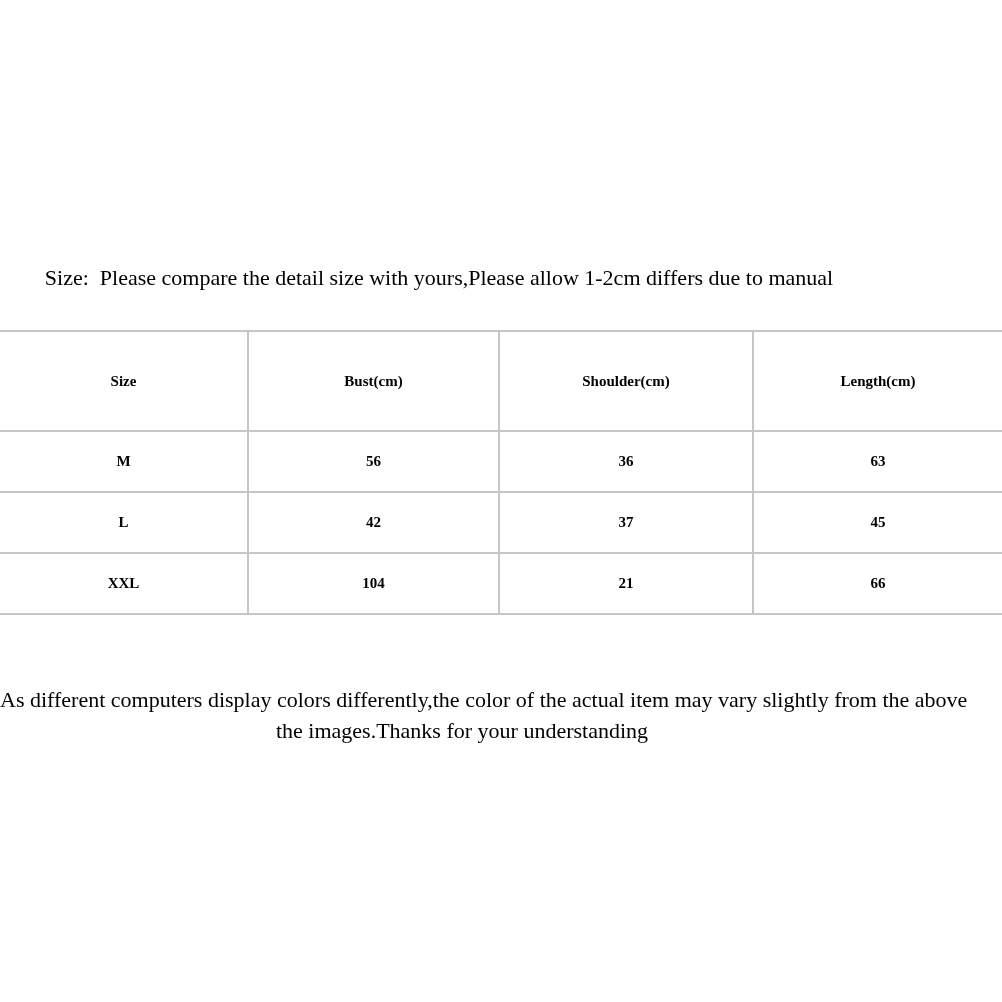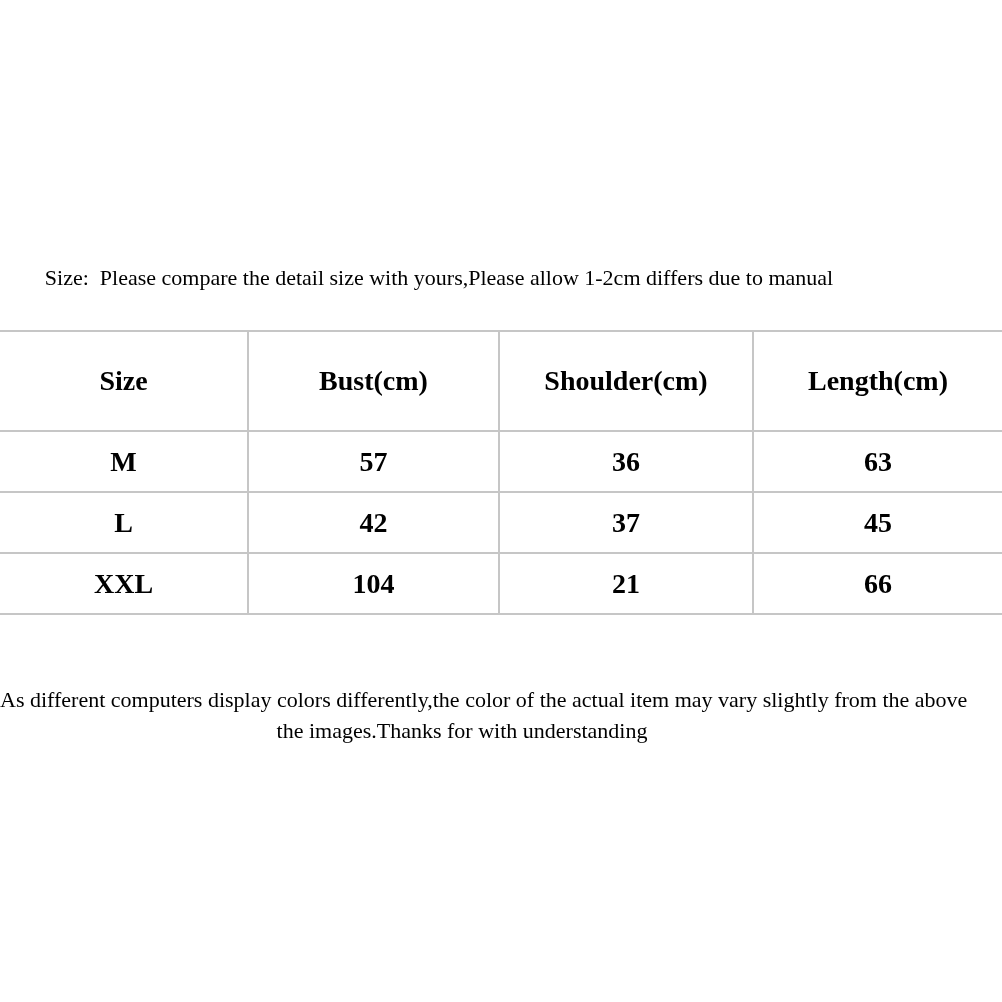--- a/index.html
+++ b/index.html
@@ -38,21 +38,21 @@
     width: 1002px;
     border-collapse: collapse;
     table-layout: fixed;
   }
   .size-chart th,
   .size-chart td {
     border: 2px solid #c6c6c6;
     text-align: center;
     vertical-align: middle;
     font-weight: bold;
-    font-size: 28px;
+    font-size: 15px;
     padding: 4px;
   }
   .size-chart tr > *:first-child { border-left: none; }
   .size-chart tr > *:last-child  { border-right: none; }
   .size-chart thead tr { height: 100px; }
   .size-chart tbody tr { height: 61px; }
   .col-size     { width: 248px; }
   .col-bust     { width: 251px; }
   .col-shoulder { width: 254px; }
   .col-length   { width: 249px; }
@@ -86,35 +86,35 @@
     <tr>
       <th>Size</th>
       <th>Bust(cm)</th>
       <th>Shoulder(cm)</th>
       <th>Length(cm)</th>
     </tr>
   </thead>
   <tbody>
     <tr>
       <td>M</td>
-      <td>57</td>
+      <td>56</td>
       <td>36</td>
       <td>63</td>
     </tr>
     <tr>
       <td>L</td>
       <td>42</td>
       <td>37</td>
       <td>45</td>
     </tr>
     <tr>
       <td>XXL</td>
       <td>104</td>
       <td>21</td>
       <td>66</td>
     </tr>
   </tbody>
 </table>
 
 <div class="bottom-note">
   <div class="note-line">As different computers display colors differently,the color of the actual item may vary slightly from the above</div>
-  <div class="note-line">the images.Thanks for with understanding</div>
+  <div class="note-line">the images.Thanks for your understanding</div>
 </div>
 
 </body></html>

